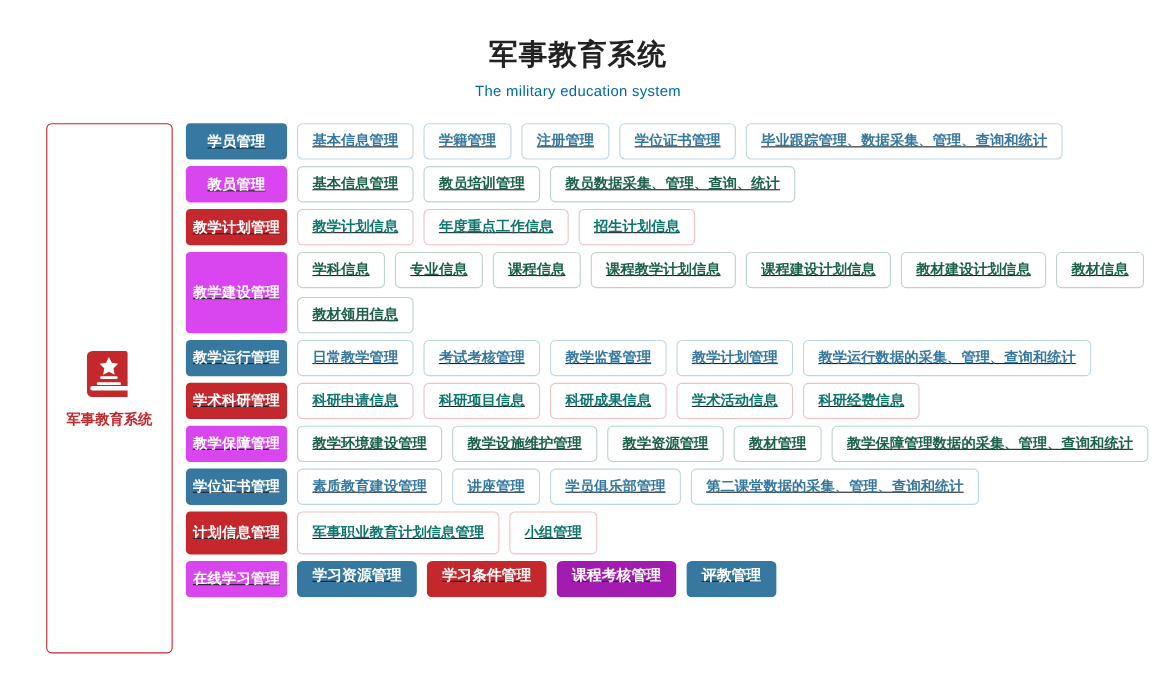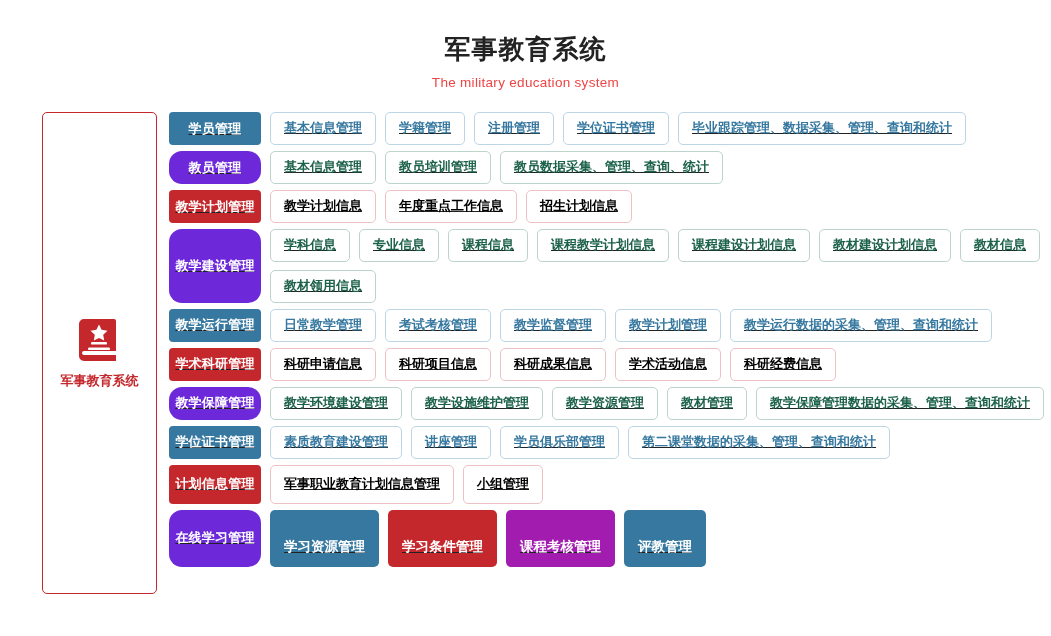--- a/index.html
+++ b/index.html
@@ -23,21 +23,21 @@
   .page-title {
     font-size: 26px;
     font-weight: bold;
     color: #222222;
     letter-spacing: 1px;
     line-height: 1.2;
     margin: 0;
   }
   .page-subtitle {
     font-size: 13.5px;
-    color: #ef4444;
+    color: #0369a1;
     margin: 10px 0 0 0;
     letter-spacing: 0.3px;
     font-weight: normal;
   }
 
   
   .content {
     display: flex;
     align-items: flex-start;
     padding: 22px 0 0 0;
@@ -116,35 +116,35 @@
     white-space: nowrap;
     display: flex;
     align-items: center;
     justify-content: center;
     border: 1px solid transparent;
     line-height: 1.15;
   }
 
   
   .c-blue  { background: #36789f; }
-  .c-green { background: #6d28d9; border-radius: 13px; }
+  .c-green { background: #d946ef; }
   .c-red   { background: #c4272c; }
 
   .chip.blue  { border-color: #bcd6e5; color: #36789f; }
   .chip.green { border-color: #bcd4c9; color: #1c6149; }
-  .chip.red   { border-color: #eec2c4; color: #000000; }
+  .chip.red   { border-color: #eec2c4; color: #0f766e; }
 
   .chip.solid        { border-color: transparent; color: #ffffff; }
   .chip.solid.blue   { background: #36789f; }
   .chip.solid.green  { background: #a21caf; }
   .chip.solid.red    { background: #c4272c; }
 
   
   .row.tall .chip { padding-top: 11px; padding-bottom: 11px; }
-  .row.xtall .chip { padding-top: 28px; padding-bottom: 12px; font-size: 13.5px; }
+  .row.xtall .chip { padding-top: 4px; padding-bottom: 12px; font-size: 13.5px; }
 </style>
 </head>
 <body>
 
 <div class="page-header">
   <h1 class="page-title">军事教育系统</h1>
   <p class="page-subtitle">The military education system</p>
 </div>
 
 <div class="content">

